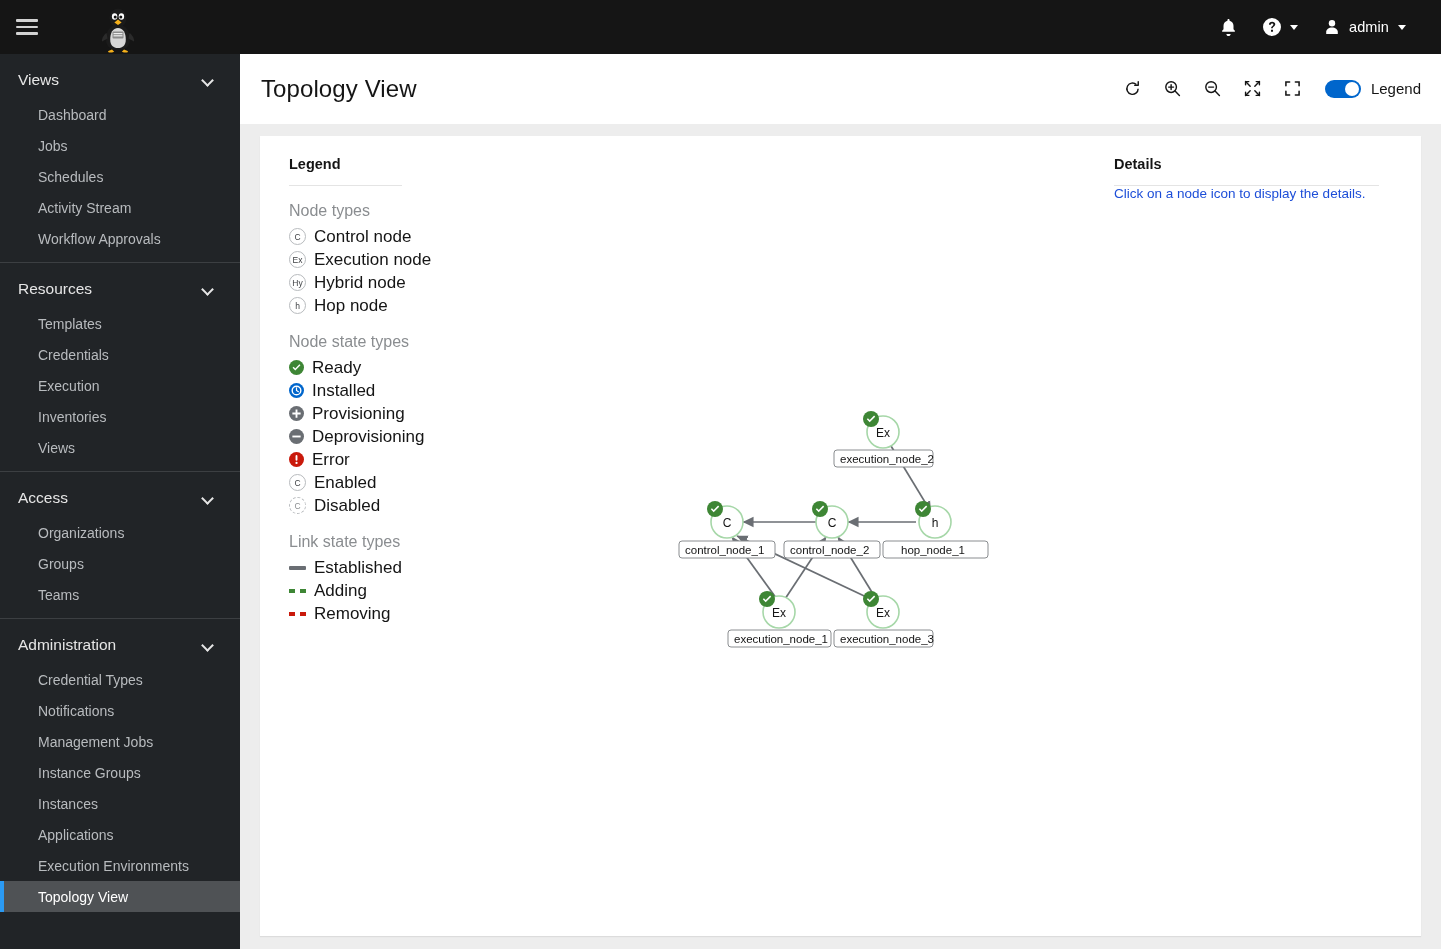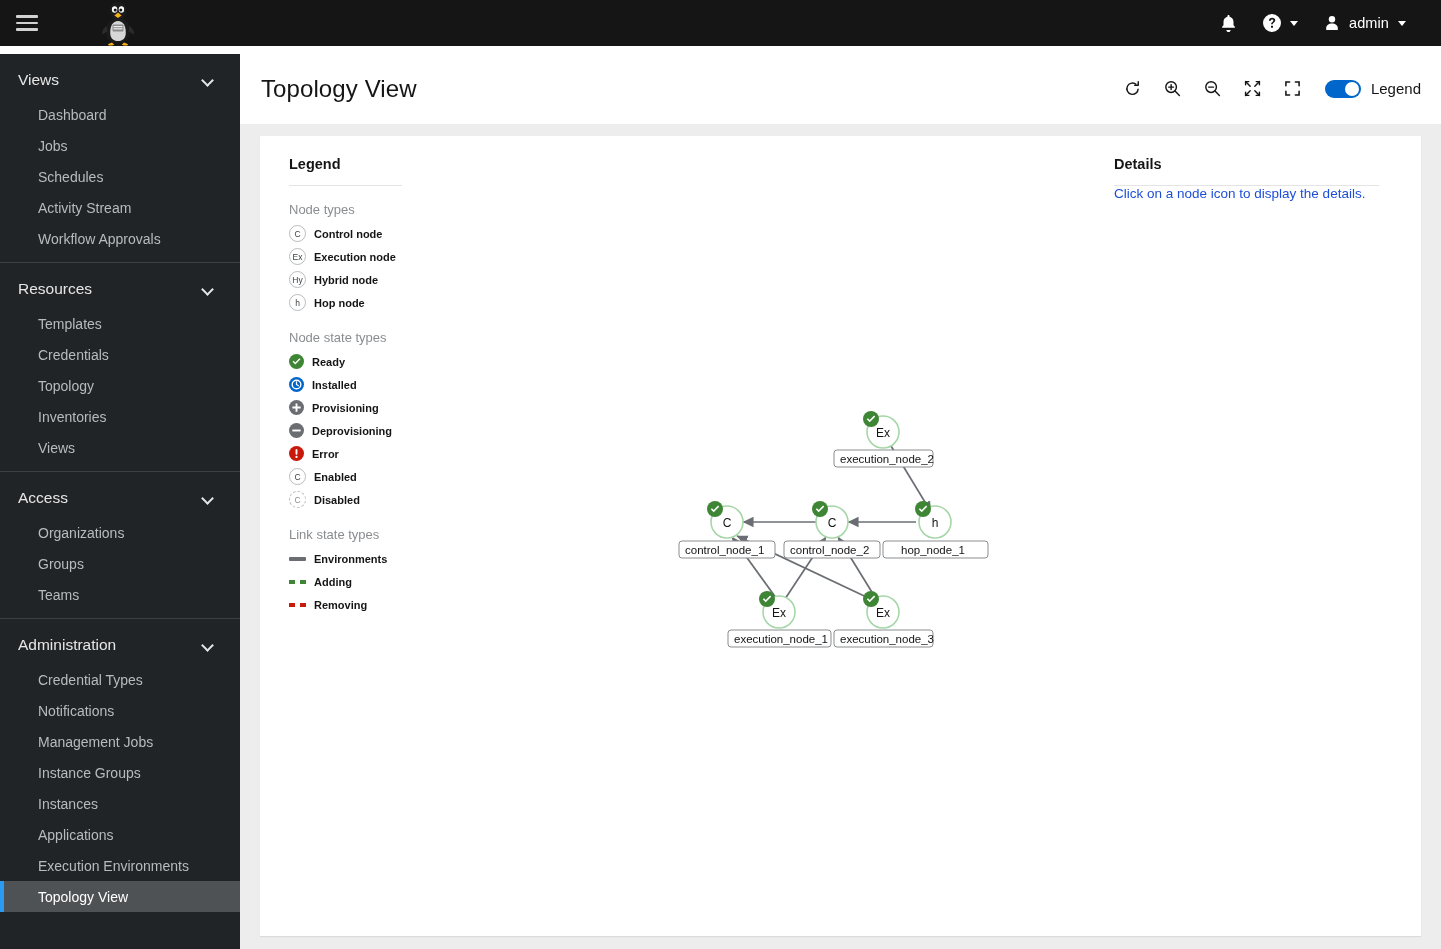--- a/index.html
+++ b/index.html
@@ -5,22 +5,22 @@
   * { box-sizing: border-box; margin: 0; padding: 0; }
   html, body {
     width: 1441px; height: 949px;
     font-family: "Liberation Sans", sans-serif;
     background: #ffffff; overflow: hidden;
   }
   #app { position: relative; width: 1441px; height: 949px; }
 
   
   .masthead {
-    position: absolute; top: 0; left: 0; width: 1441px; height: 46px;
-    background: #151515; display: flex; align-items: center;
+    position: absolute; top: 0; left: 0; width: 1441px; height: 54px;
+    background: #151515; display: flex; align-items: flex-end;
     z-index: 30;
     gap: 28px;
   }
   .ham {
     width: 54px; height: 54px; display: flex; flex-direction: column;
     align-items: center; justify-content: center; gap: 4px; cursor: pointer;
   }
   .ham span { display: block; width: 22px; height: 2.5px; background: #d2d2d2; border-radius: 1px; }
   .logo-wrap { margin-left: 14px; width: 44px; height: 48px; display:flex; align-items:center; justify-content:center; }
   .mast-right { margin-left: auto; display: flex; align-items: center; padding-right: 22px; }
@@ -84,23 +84,23 @@
   .card {
     position: relative; width: 1161px; height: 800px; background: #ffffff;
     box-shadow: 0 1px 1px rgba(3,3,3,0.07);
   }
 
   
   .legend-panel { position: absolute; left: 29px; top: 20px; width: 180px; }
   .panel-title { font-size: 14.5px; font-weight: bold; color: #151515; }
   .panel-rule { margin-top: 13px; height: 1px; background: #e4e4e4; width: 113px; }
   .legend-panel .panel-rule { width: 113px; }
-  .sec-label { color: #8a8d90; font-size: 13px; margin-top: 16px; margin-bottom: 5px; }
+  .sec-label { color: #8a8d90; font-size: 16px; margin-top: 16px; margin-bottom: 5px; }
   .leg-row { display: flex; align-items: center; height: 23px; }
-  .leg-txt { font-size: 11px; color: #151515; margin-left: 8px; font-weight: bold; }
+  .leg-txt { font-size: 17px; color: #151515; margin-left: 8px; }
   .ntype {
     width: 17px; height: 17px; border-radius: 50%; border: 1px solid #b8bbbe;
     display: flex; align-items: center; justify-content: center;
     font-size: 8.5px; color: #3c3f42; background: #fff;
   }
   .ntype.dashed { border: 1px dashed #b8bbbe; color: #8a8d90; }
   .sbadge { width: 15px; height: 15px; border-radius: 50%; display:flex; align-items:center; justify-content:center; }
   .sbadge svg { display: block; }
   .linedash { display: flex; align-items: center; width: 17px; }
   .link-solid { width: 17px; height: 4px; background: #6a6e73; border-radius: 1px; }
@@ -185,21 +185,21 @@
       <div class="nav-item">Workflow Approvals</div>
     </div>
 
     <div class="nav-group">
       <div class="nav-head">
         <span>Resources</span>
         <span class="chev"></span>
       </div>
       <div class="nav-item">Templates</div>
       <div class="nav-item">Credentials</div>
-      <div class="nav-item">Topology</div>
+      <div class="nav-item">Execution</div>
       <div class="nav-item">Inventories</div>
       <div class="nav-item">Views</div>
     </div>
 
     <div class="nav-group">
       <div class="nav-head">
         <span>Access</span>
         <span class="chev"></span>
       </div>
       <div class="nav-item">Organizations</div>
@@ -351,21 +351,21 @@
             <span class="ntype dashed">C</span>
             <span class="leg-txt">Disabled</span>
           </div>
 
           <div class="sec-label">Link state types</div>
 
           <div class="leg-row">
             <span class="linedash">
                 <i class="link-solid"></i>
               </span>
-            <span class="leg-txt">Environments</span>
+            <span class="leg-txt">Established</span>
           </div>
           <div class="leg-row">
             <span class="linedash">
               <span class="link-dash">
                   <i style="background:#3e8635"></i>
                   <i style="background:#3e8635"></i>
                 </span>
             </span>
             <span class="leg-txt">Adding</span>
           </div>

